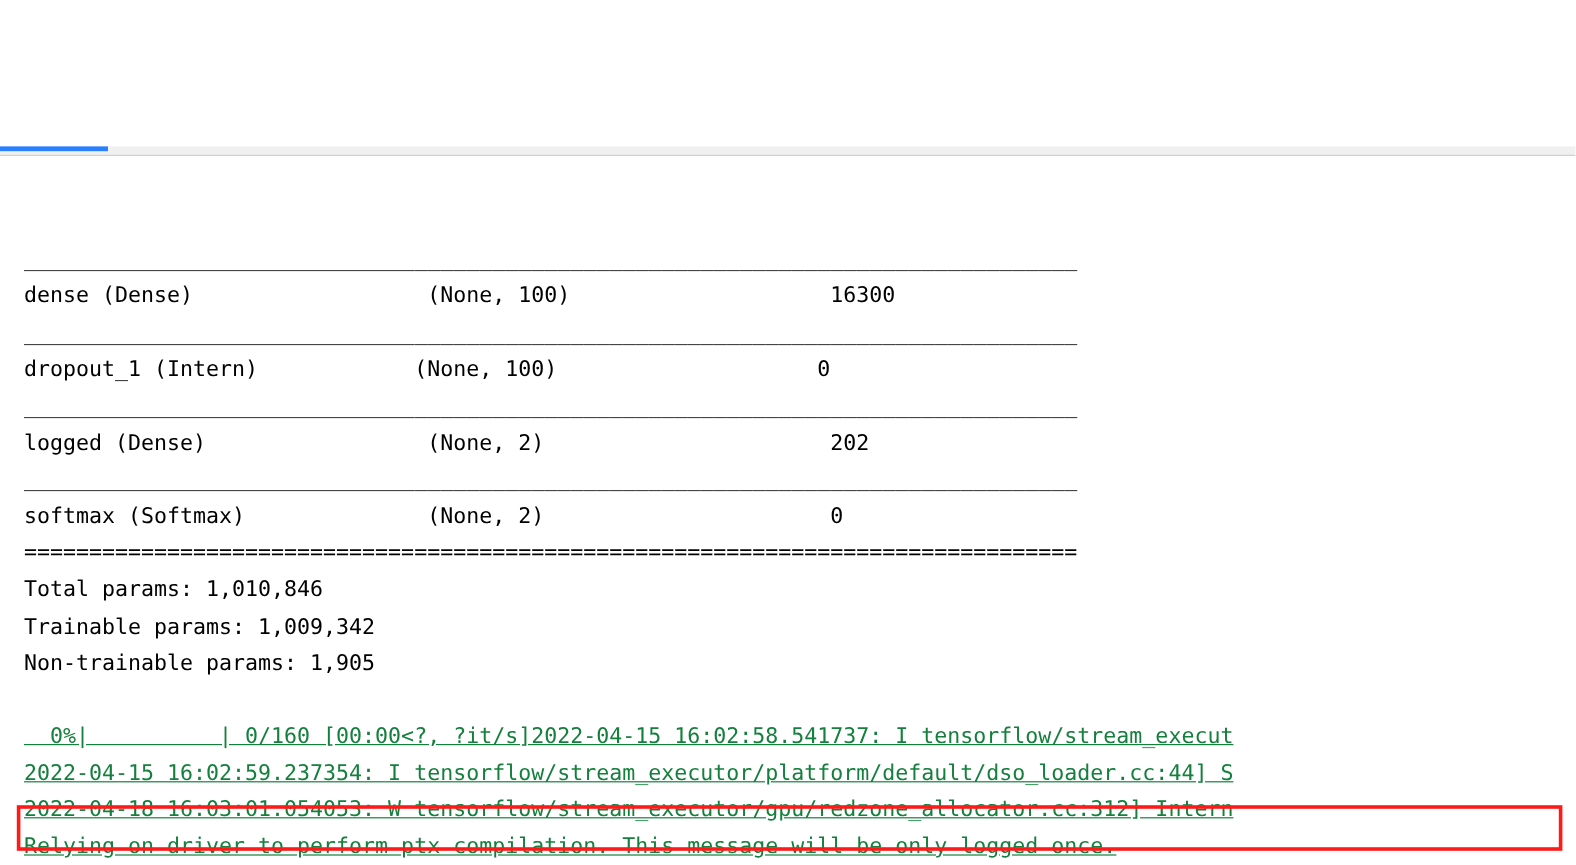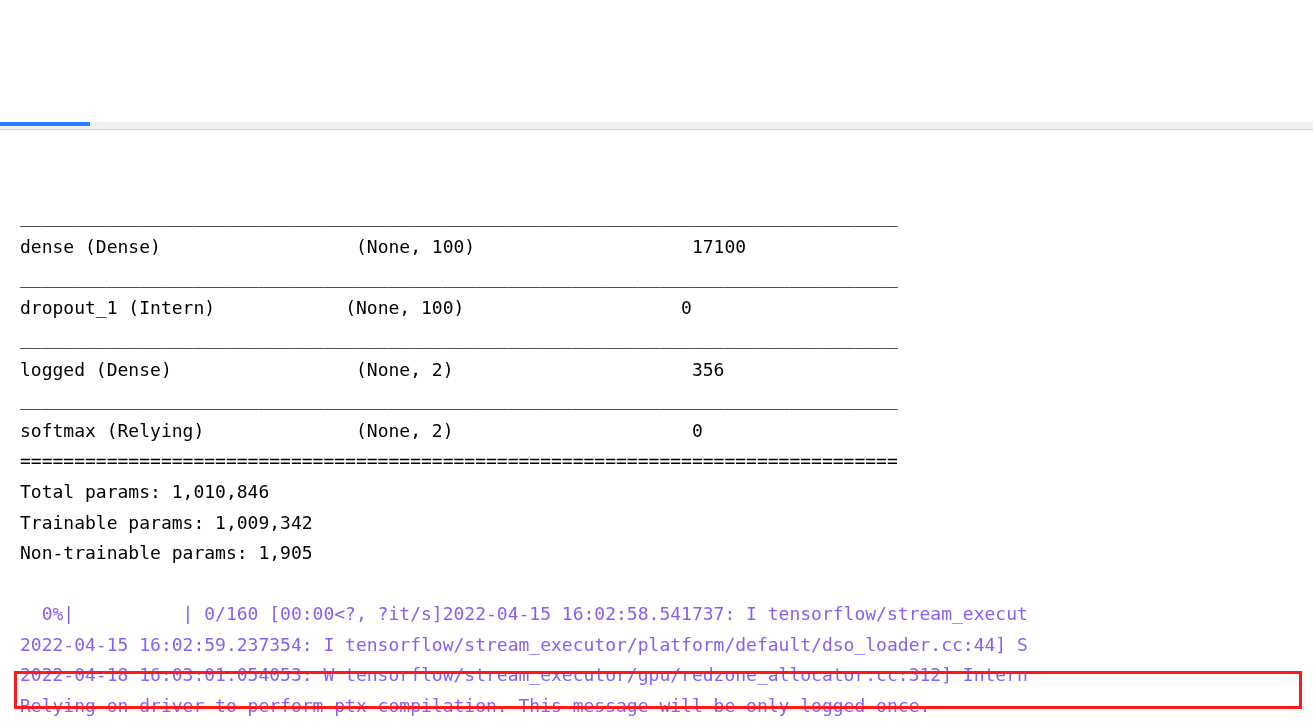--- a/index.html
+++ b/index.html
@@ -26,45 +26,46 @@
     left: 0; top: 0;
     height: 4px;
     width: 90px;
     background: #2a7fff;
   }
   .output {
     padding: 10px 0 0 20px;
     color: #000;
   }
   .stderr {
-    color: #8b5cf6;
+    color: #15803d;
+    text-decoration: underline;
   }
   .highlight-box {
     position: absolute;
     border: 3px solid #ff1a1a;
     pointer-events: none;
   }
 </style>
 </head>
 <body>
 
 
 
 <div class="topbar">
   <div class="topbar-progress"></div>
 </div>
 
 <div class="output"><span>_________________________________________________________________________________</span>
-<span><span>dense (Dense)</span>                  <span>(None, 100)</span>                    <span>17100</span></span>
+<span><span>dense (Dense)</span>                  <span>(None, 100)</span>                    <span>16300</span></span>
 <span>_________________________________________________________________________________</span>
 <span><span>dropout_1 (Intern)</span>            <span>(None, 100)</span>                    <span>0</span></span>
 <span>_________________________________________________________________________________</span>
-<span><span>logged (Dense)</span>                 <span>(None, 2)</span>                      <span>356</span></span>
+<span><span>logged (Dense)</span>                 <span>(None, 2)</span>                      <span>202</span></span>
 <span>_________________________________________________________________________________</span>
-<span><span>softmax (Relying)</span>              <span>(None, 2)</span>                      <span>0</span></span>
+<span><span>softmax (Softmax)</span>              <span>(None, 2)</span>                      <span>0</span></span>
 <span>=================================================================================</span>
 <span>Total params: 1,010,846</span>
 <span>Trainable params: 1,009,342</span>
 <span>Non-trainable params: 1,905</span>
 
 <span class="stderr">  0%|          | 0/160 [00:00&lt;?, ?it/s]2022-04-15 16:02:58.541737: I tensorflow/stream_execut</span>
 <span class="stderr">2022-04-15 16:02:59.237354: I tensorflow/stream_executor/platform/default/dso_loader.cc:44] S</span>
 <span class="stderr">2022-04-18 16:03:01.054053: W tensorflow/stream_executor/gpu/redzone_allocator.cc:312] Intern</span>
 <span class="stderr">Relying on driver to perform ptx compilation. This message will be only logged once.</span>
 </div>

